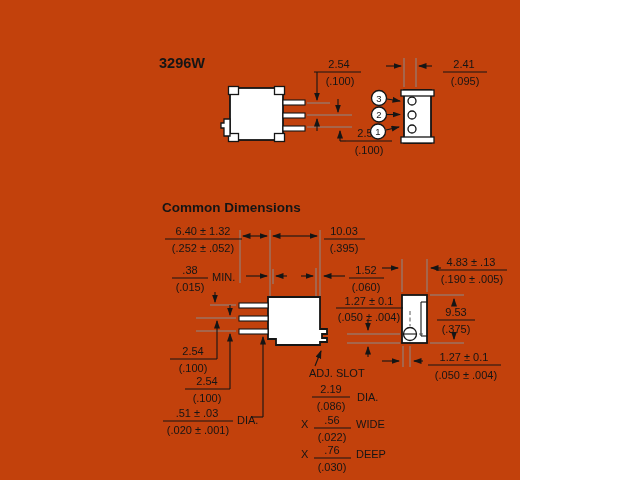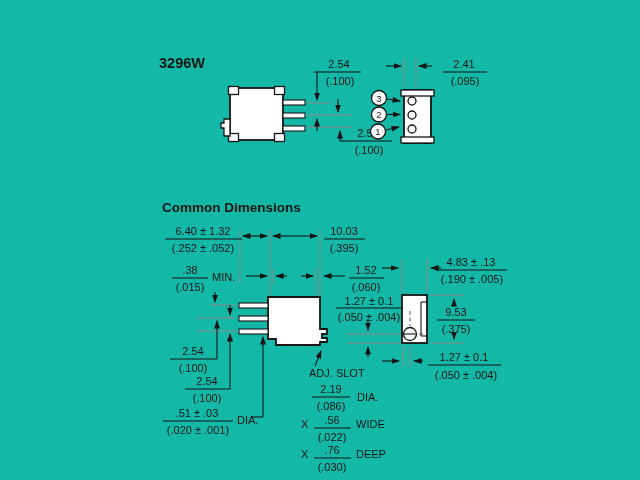--- a/index.html
+++ b/index.html
@@ -1,16 +1,16 @@
 <!DOCTYPE html>
 <html><head>
 <meta charset="utf-8">
 <style>
   html,body{margin:0;padding:0;background:#fff;}
-  #stage{position:relative;width:640px;height:480px;background:#14b8a6;overflow:hidden;
+  #stage{position:relative;width:520px;height:480px;background:#c2410c;overflow:hidden;
          font-family:"Liberation Sans",sans-serif;}
   svg{position:absolute;left:0;top:0;}
   svg text{font-family:"Liberation Sans",sans-serif;font-size:11px;fill:#151515;}
   svg text.bold{font-weight:bold;}
   .t14{font-size:14.5px;}
   .t13{font-size:13.5px;}
   .t9{font-size:9.5px;}
   .outline{fill:#ffffff;stroke:#151515;stroke-width:1.8;}
   .part{fill:#ffffff;stroke:#151515;stroke-width:1.3;}
   .lead{fill:#ffffff;stroke:#151515;stroke-width:1.1;}

